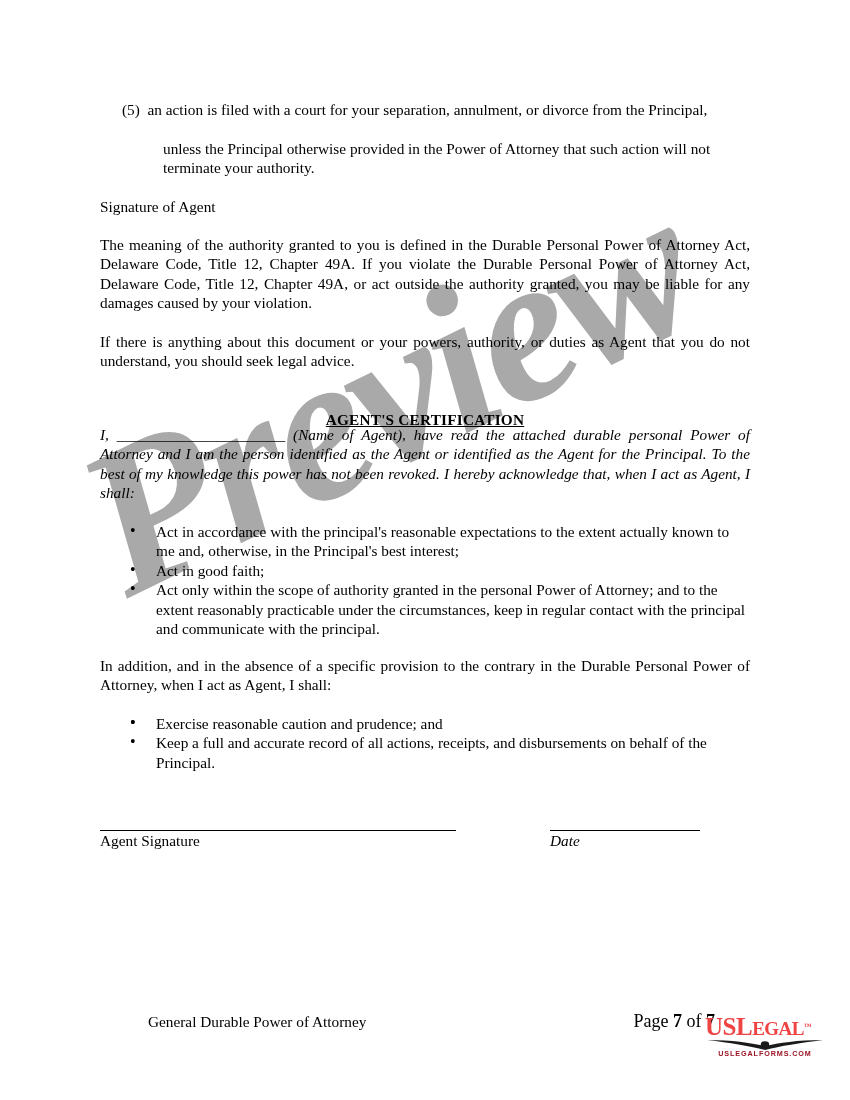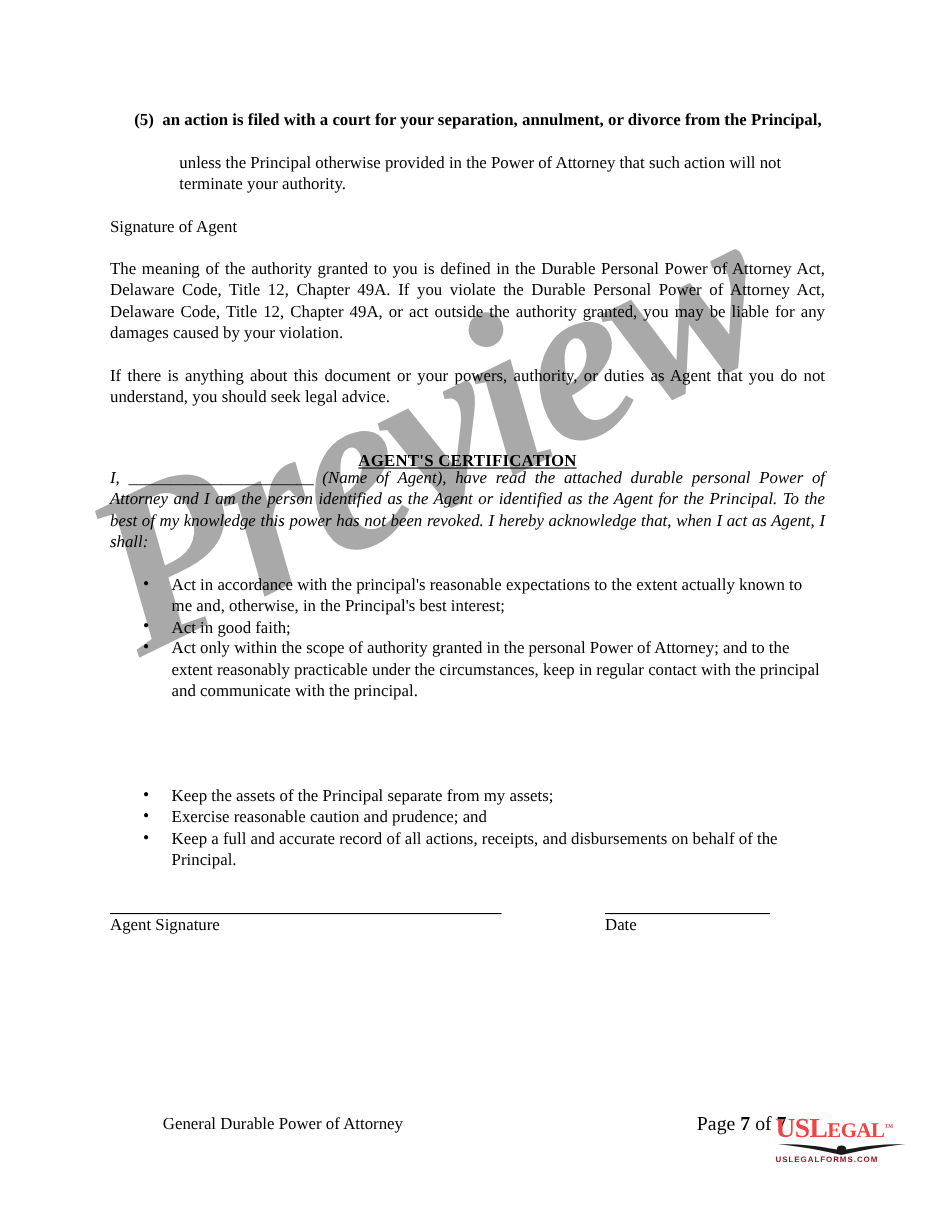--- a/index.html
+++ b/index.html
@@ -185,40 +185,41 @@
     left: 2px;
     top: 24px;
     width: 116px;
     height: 12px;
   }
   #logo-domain {
     position: absolute;
     left: 0;
     top: 35px;
     width: 120px;
+    text-align: center;
     font-family: "Liberation Sans", "DejaVu Sans", sans-serif;
     font-size: 7.2px;
     font-weight: bold;
     letter-spacing: 0.9px;
     color: #9a1424;
     white-space: nowrap;
   }
 </style>
 </head>
 <body>
 
 <div id="page">
 
   <div id="watermark-layer">
     <div id="watermark-text">Preview</div>
   </div>
 
   <div id="content">
 
-    <div class="para" style="left:0; top:100px; width:650px; text-indent:22px;font-weight:bold;">
+    <div class="para" style="left:0; top:100px; width:650px; text-indent:22px;">
       <span>(5)</span><span>&nbsp;&nbsp;</span><span>an action is filed with a court for your separation, annulment, or divorce from the Principal,</span>
     </div>
 
     <div class="indent-sub" style="left:47px; top:139px; width:603px;margin-left:16px;">unless the Principal otherwise provided in the Power of Attorney that such action will not terminate your authority.</div>
 
     <div class="section-label" style="left:0; top:197px;">Signature of Agent</div>
 
     <div class="para" style="left:0; top:235px; width:650px;">The meaning of the authority granted to you is defined in the Durable Personal Power of Attorney Act, Delaware Code, Title 12, Chapter 49A. If you violate the Durable Personal Power of Attorney Act, Delaware Code, Title 12, Chapter 49A, or act outside the authority granted, you may be liable for any damages caused by your violation.</div>
 
     <div class="para" style="left:0; top:332px; width:650px;">If there is anything about this document or your powers, authority, or duties as Agent that you do not understand, you should seek legal advice.</div>
@@ -235,41 +236,41 @@
       <li>
         <span class="bullet-dot">•</span>
         <span>Act in good faith;</span>
       </li>
       <li>
         <span class="bullet-dot">•</span>
         <span>Act only within the scope of authority granted in the personal Power of Attorney; and to the extent reasonably practicable under the circumstances, keep in regular contact with the principal and communicate with the principal.</span>
       </li>
     </ul>
 
+    <div class="para" style="left:0; top:656px; width:650px;">In addition, and in the absence of a specific provision to the contrary in the Durable Personal Power of Attorney, when I act as Agent, I shall:</div>
 
     <ul class="bullets" style="left:22px; top:714px; width:628px;">
       <li>
         <span class="bullet-dot">•</span>
-        <span>Keep the assets of the Principal separate from my assets;</span>
       </li>
       <li>
         <span class="bullet-dot">•</span>
         <span>Exercise reasonable caution and prudence; and</span>
       </li>
       <li>
         <span class="bullet-dot">•</span>
         <span>Keep a full and accurate record of all actions, receipts, and disbursements on behalf of the Principal.</span>
       </li>
     </ul>
 
     <div class="sig-line" style="left:0; top:830px; width:356px;"></div>
     <div class="sig-label" style="left:0; top:832px;">Agent Signature</div>
 
     <div class="sig-line" style="left:450px; top:830px; width:150px;"></div>
-    <div class="sig-label" style="left:450px; top:832px;">Date</div>
+    <div class="sig-label" style="left:450px; top:832px;font-style:italic;">Date</div>
 
     <div id="footer-title">General Durable Power of Attorney</div>
 
     <div id="footer-page">
       <span>Page</span>
       <b>7</b>
       <span>of</span>
       <b>7</b>
     </div>
 

